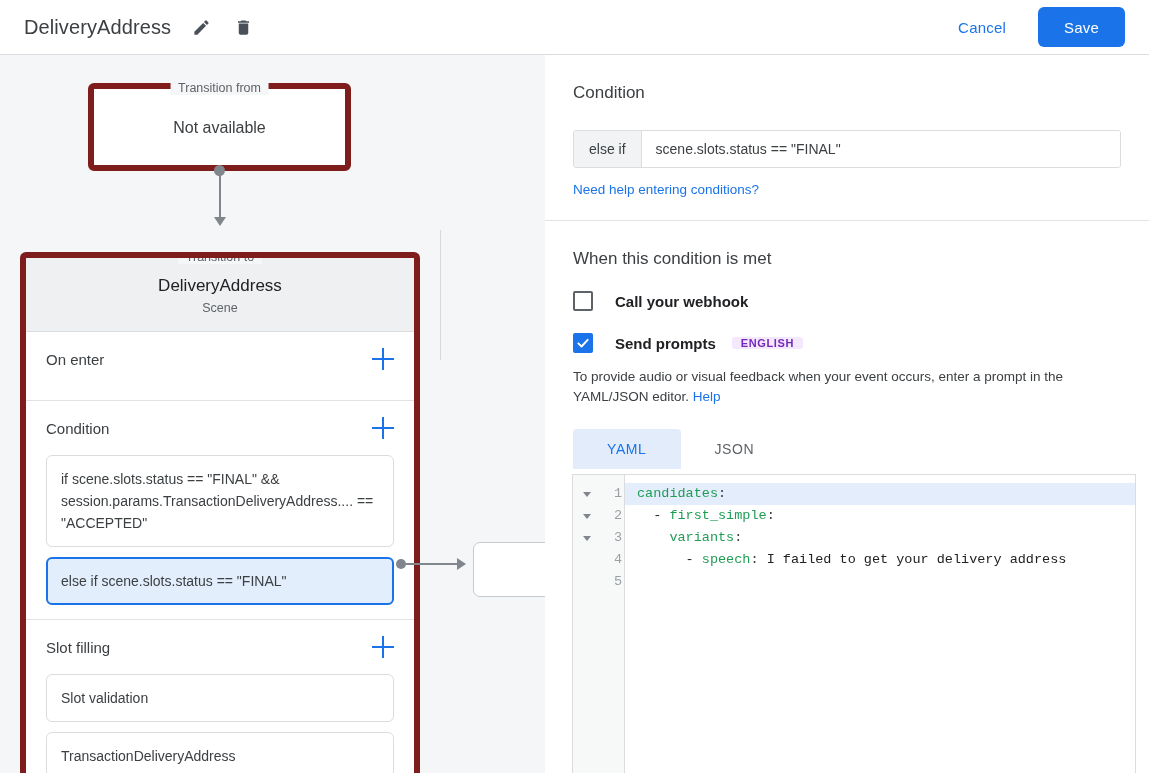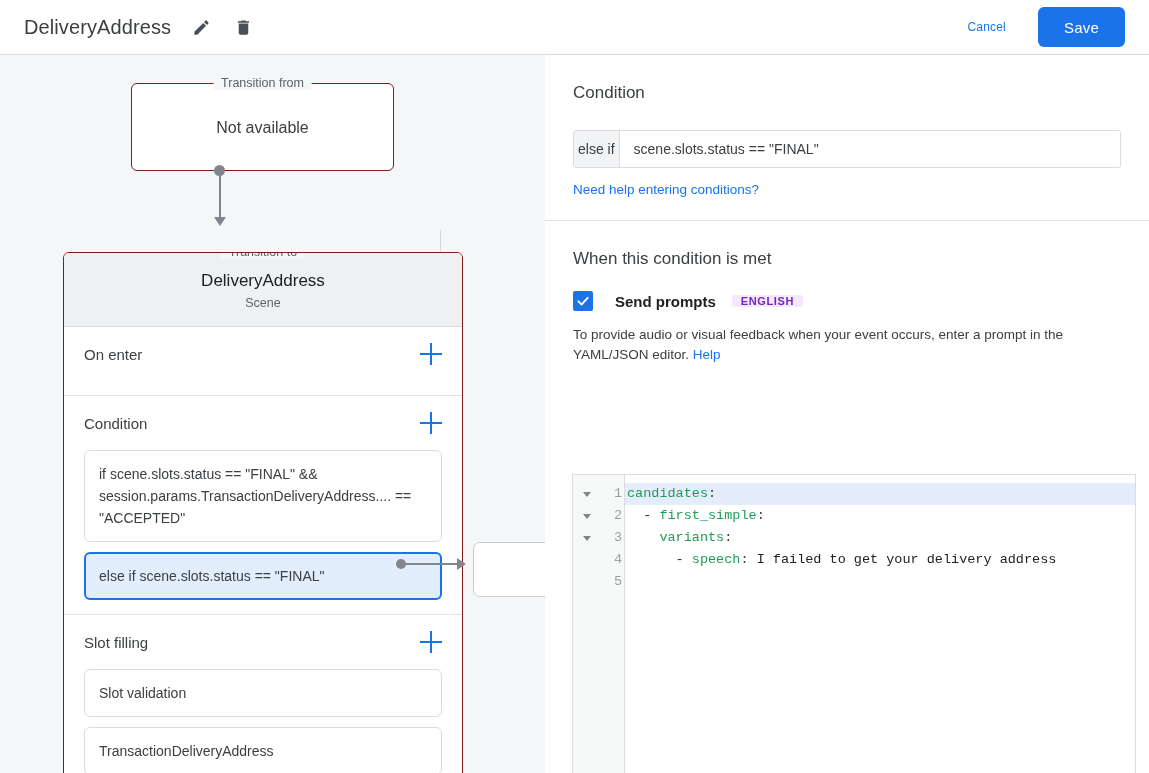--- a/index.html
+++ b/index.html
@@ -24,42 +24,41 @@
     white-space: nowrap;
   }
   .header-icon {
     width: 24px; height: 24px; margin-left: 18px;
     display: flex; align-items: center; justify-content: center;
     cursor: pointer;
   }
   .header-icon svg { fill: #4a5057; }
   .header-spacer { flex: 1; }
   .btn-cancel {
-    font-size: 12px; color: #1a73e8; background: none; border: none;
+    font-size: 15px; color: #1a73e8; background: none; border: none;
     padding: 8px 14px; cursor: pointer; font-family: inherit;
     letter-spacing: .2px;
   }
   .btn-save {
     margin-left: 18px; margin-right: 24px;
     background: #1a73e8; color: #fff; border: none; border-radius: 6px;
     font-size: 15px; padding: 0 26px; height: 40px; cursor: pointer;
     font-family: inherit; letter-spacing: .2px;
   }
 
   
   .canvas {
     position: absolute; left: 0; top: 55px; width: 545px; height: 718px;
     background: #f5f6f7; overflow: hidden;
   }
 
   
   .fcard {
-    position: absolute; border: 1px solid #7f1d1d; border-radius: 6px;
+    position: absolute; border: 6px solid #7f1d1d; border-radius: 6px;
     background: #fff;
-    margin-left: 43px;
   }
   .fcard-legend {
     position: absolute; top: -8px; left: 50%; transform: translateX(-50%);
     background: #f5f6f7; padding: 0 8px; font-size: 12.5px; color: #5f6368;
     white-space: nowrap;
   }
 
   
   #card-from {
     left: 88px; top: 28px; width: 263px; height: 88px;
@@ -147,21 +146,21 @@
   .rsection { padding: 0 28px; }
   .rsection.sep { border-bottom: 1px solid #e0e2e4; padding-bottom: 22px; }
   .rtitle { font-size: 17px; color: #3c4043; padding-top: 28px; }
 
   .cond-row {
     display: flex; margin-top: 27px; border: 1px solid #dadce0;
     border-radius: 3px; overflow: hidden; height: 38px;
   }
   .cond-prefix {
     background: #f1f3f4; border-right: 1px solid #dadce0;
-    display: flex; align-items: center; padding: 0 4px;
+    display: flex; align-items: center; padding: 0 15px;
     font-size: 14px; color: #3c4043; white-space: nowrap;
   }
   .cond-input {
     flex: 1; border: none; outline: none; font-family: inherit;
     font-size: 14px; color: #3c4043; padding: 0 14px; background: #fff;
   }
   .link { color: #1a73e8; text-decoration: none; cursor: pointer; }
   .help-link { display: inline-block; margin-top: 14px; font-size: 13.5px; }
 
   .cbrow { display: flex; align-items: center; margin-top: 22px; }
@@ -216,21 +215,21 @@
   }
   .gutter {
     width: 24px; background: #f7f8f8; border-right: 1px solid #dadce0;
     padding-top: 8px; text-align: right; flex: 0 0 auto;
   }
   .gutter-cell { height: 22px; line-height: 22px; color: #9aa0a6; padding-right: 2px; }
   .code {
     flex: 1; padding-top: 8px; white-space: pre; overflow: hidden;
     position: relative;
   }
-  .code-line { height: 22px; line-height: 22px; padding-left: 2px; color: #202124; }
+  .code-line { height: 22px; line-height: 22px; padding-left: 12px; color: #202124; }
   .code-line.hl { background: #e3edfb; }
   .tok-key { color: #1f9d55; }
   .tok-punc { color: #3c4043; }
   .tok-val { color: #202124; }
 </style>
 </head>
 <body>
 
 <div id="app">
 
@@ -315,36 +314,44 @@
       <div class="cond-row">
         <div class="cond-prefix">else if</div>
         <input class="cond-input" type="text" value="scene.slots.status == &quot;FINAL&quot;" style="">
       </div>
       <a class="link help-link">Need help entering conditions?</a>
     </div>
 
     <div class="rsection">
       <div class="rtitle">When this condition is met</div>
 
+      <div class="cbrow">
+        <div class="cbox"></div>
+        <div class="cblabel">Call your webhook</div>
+      </div>
 
       <div class="cbrow">
         <div class="cbox checked">
           <svg width="14" height="14" viewBox="0 0 24 24" fill="none" stroke-width="3.2" stroke-linecap="round" stroke-linejoin="round">
               <polyline points="4,12.5 9.5,18 20,6.5"></polyline>
             </svg>
         </div>
         <div class="cblabel">Send prompts</div>
         <div class="lang-badge">ENGLISH</div>
       </div>
 
       <div class="desc">
         <span>To provide audio or visual feedback when your event occurs, enter a prompt in the YAML/JSON editor.</span>
         <a class="link">Help</a>
       </div>
 
+      <div class="tabs">
+        <div class="tab active">YAML</div>
+        <div class="tab">JSON</div>
+      </div>
     </div>
 
   </div>
 
   <div class="editor">
     <div class="fold-col" id="fold-col">
         <div class="fold-cell">
           <div class="fold-arrow"></div>
         </div>
         <div class="fold-cell">

